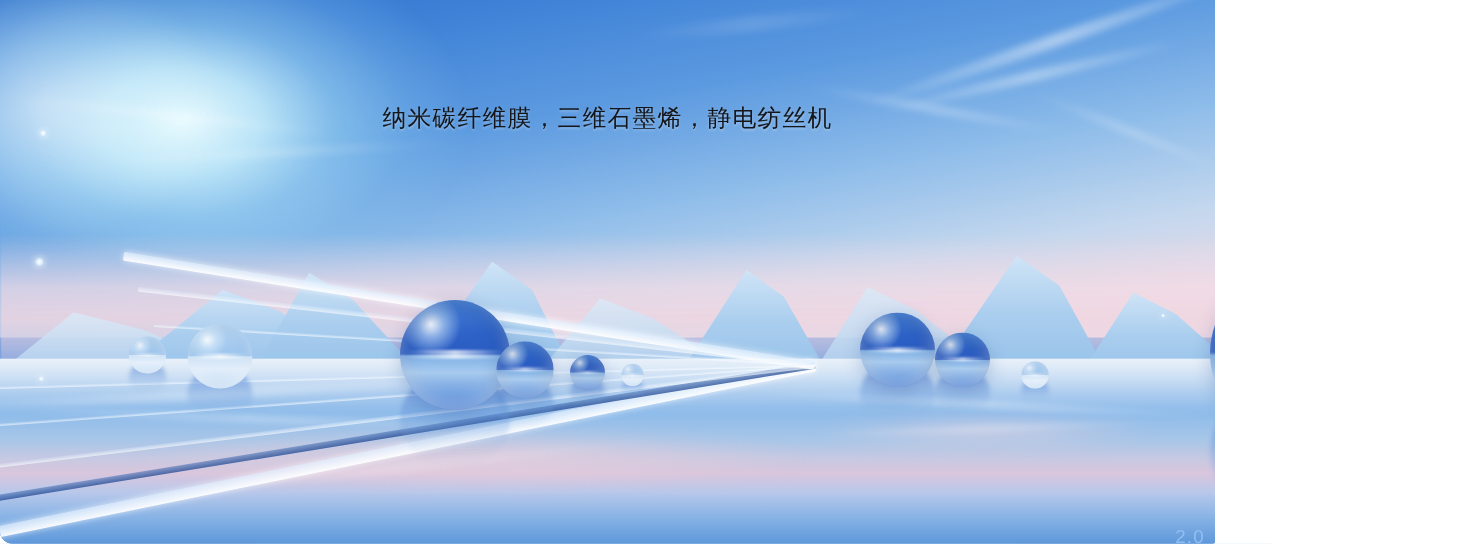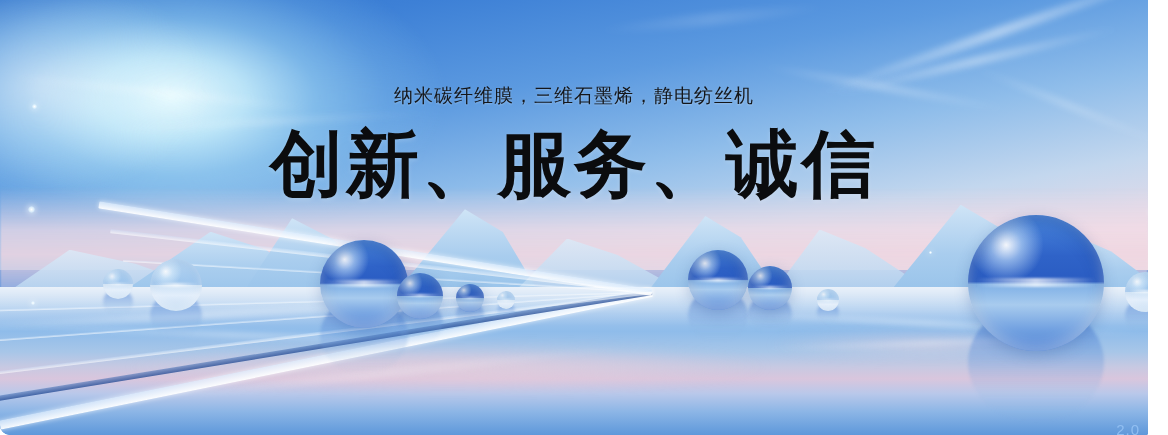--- a/index.html
+++ b/index.html
@@ -6,21 +6,21 @@
     margin: 0;
     padding: 0;
     background: #ffffff;
   }
   body {
     font-family: "Liberation Sans", sans-serif;
   }
 
   #banner {
     position: relative;
-    width: 1148px;
+    width: 972px;
     height: 435px;
     overflow: hidden;
     border-bottom-left-radius: 10px;
     border-bottom-right-radius: 2px;
     background: #3f84d8;
     isolation: isolate;
   }
 
   
   .sky {
@@ -363,18 +363,17 @@
   <div id="sparkles">
       <div class="dot" style="left: 31.5px; top: 103.5px; width: 5px; height: 5px; z-index: 8;"></div>
       <div class="dot" style="left: 27.5px; top: 205.5px; width: 7px; height: 7px; z-index: 8;"></div>
       <div class="dot" style="left: 31px; top: 301px; width: 4px; height: 4px; z-index: 8;"></div>
       <div class="dot" style="left: 1149.5px; top: 209.5px; width: 5px; height: 5px; z-index: 8;"></div>
       <div class="dot" style="left: 928.5px; top: 250.5px; width: 3px; height: 3px; z-index: 8;"></div>
     </div>
 
   <div class="text-layer">
     <div class="subtitle">纳米碳纤维膜，三维石墨烯，静电纺丝机</div>
-    <div class="headline">创新、服务、诚信</div>
   </div>
 
   <div class="corner-mark">2.0</div>
 
 </div>
 
 </body></html>

